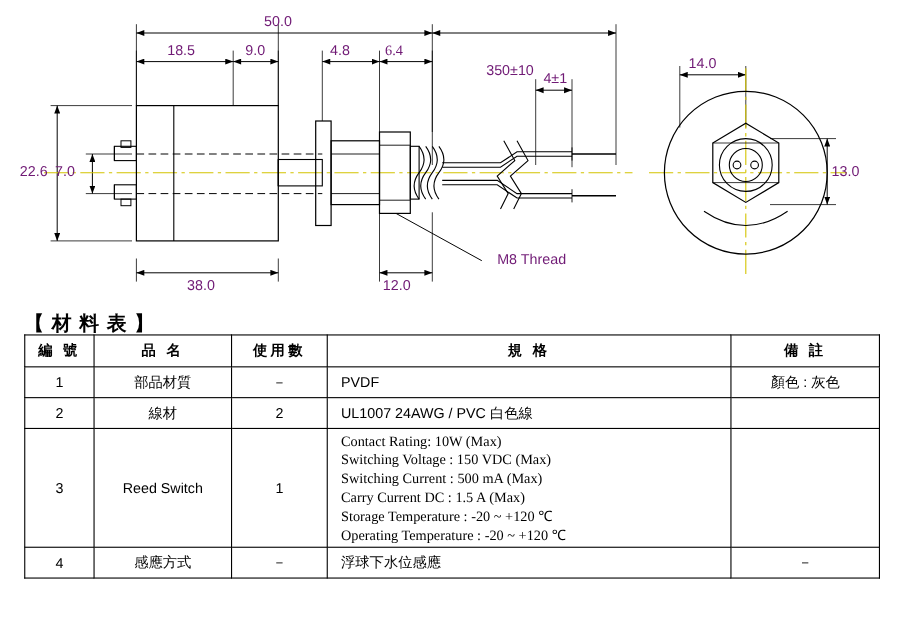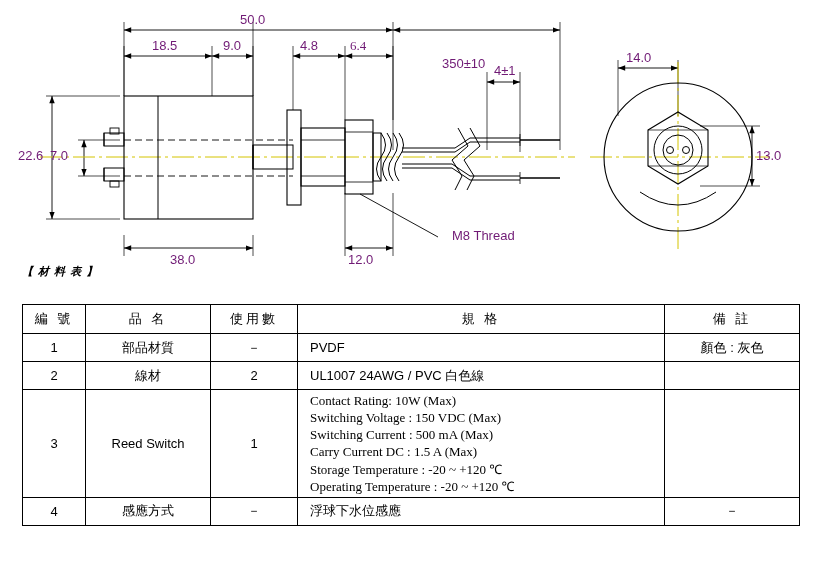--- a/index.html
+++ b/index.html
@@ -1,24 +1,24 @@
 <!DOCTYPE html>
 <html><head>
 <meta charset="utf-8">
 <style>
   html,body{margin:0;padding:0;background:#ffffff;}
   body{width:822px;height:578px;position:relative;font-family:"Liberation Sans",sans-serif;color:#000;}
   #sheet{position:absolute;left:0;top:0;width:822px;height:578px;overflow:hidden;}
   svg{position:absolute;left:0;top:0;}
   .lbl{position:absolute;font-size:13px;color:#701a75;white-space:nowrap;}
   
-  #mat-title{position:absolute;left:22px;top:264px;font-size:11px;font-weight:bold;letter-spacing:1px;font-style:italic;}
+  #mat-title{position:absolute;left:22px;top:282px;font-size:18px;font-weight:bold;letter-spacing:1px;}
   table.mat{position:absolute;left:22px;top:304px;border-collapse:collapse;width:778px;}
   table.mat td,table.mat th{border:1px solid #000;font-size:13px;padding:2px 4px;vertical-align:middle;}
-  table.mat th{font-weight:normal;text-align:center;letter-spacing:3px;height:24px;margin-top:24px;}
+  table.mat th{font-weight:bold;text-align:center;letter-spacing:3px;height:24px;margin-top:24px;}
   .c-no{width:54px;text-align:center;}
   .c-name{width:116px;text-align:center;}
   .c-qty{width:78px;text-align:center;}
   .c-spec{width:350px;text-align:left;padding-left:12px !important;}
   .c-note{width:auto;text-align:center;}
   .specblk{line-height:1.32;font-family:Liberation Serif, serif;}
   .rowh{height:28px;}
 </style>
 </head>
 <body>

